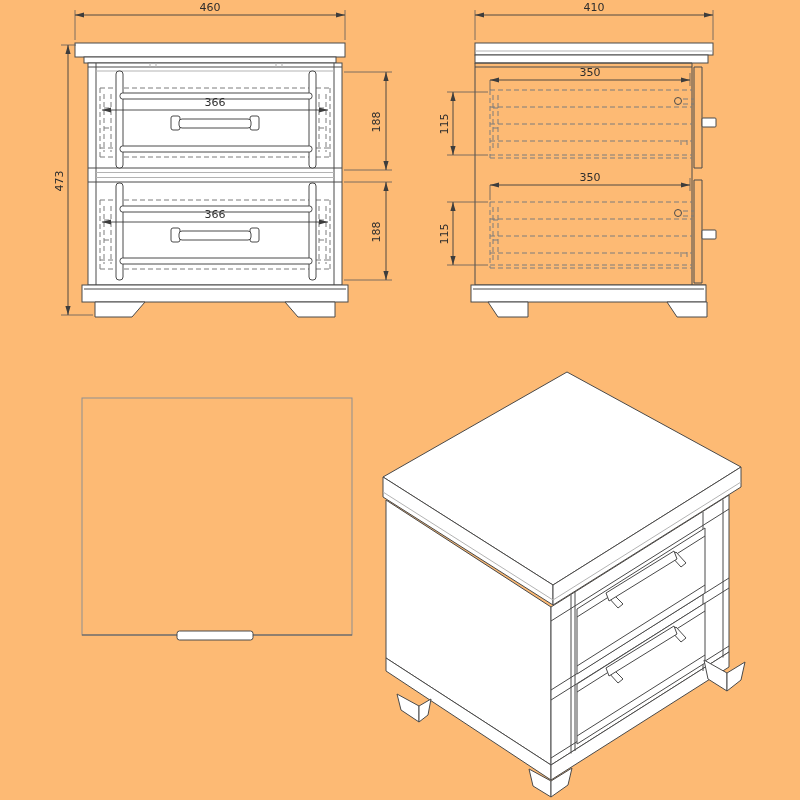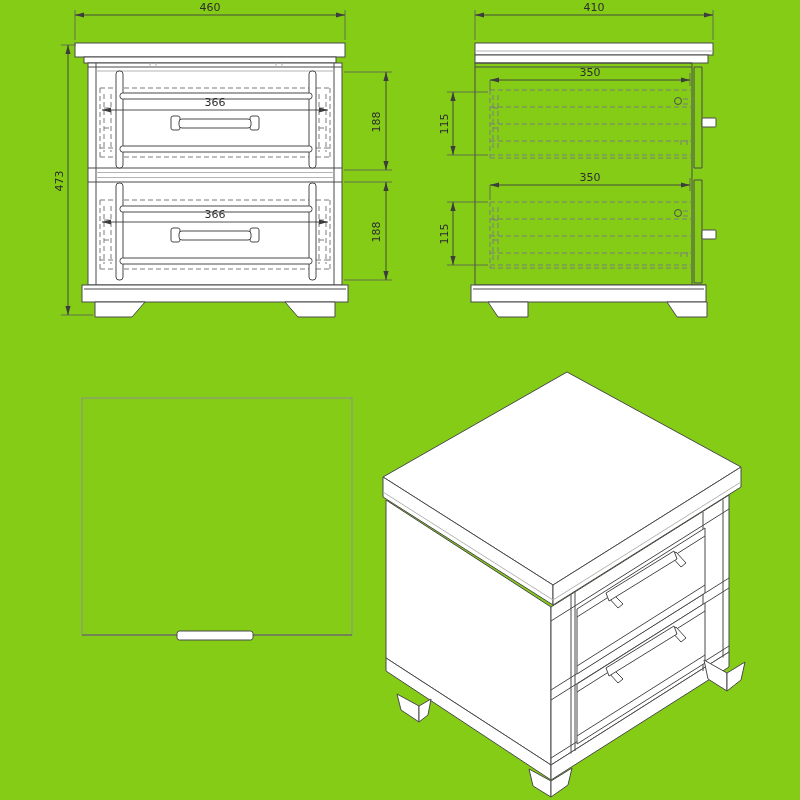--- a/index.html
+++ b/index.html
@@ -1,16 +1,16 @@
 <!DOCTYPE html>
 <html><head>
 <meta charset="utf-8">
 <style>
   html,body{margin:0;padding:0;background:#ffffff;}
-  .sheet{position:relative;width:800px;height:800px;background:#84cc16;overflow:hidden;
+  .sheet{position:relative;width:800px;height:800px;background:#fdba74;overflow:hidden;
          font-family:"DejaVu Sans", "Liberation Sans", sans-serif;}
   svg{display:block;}
   .ln   {fill:none;stroke:#4a4a4a;stroke-width:1;}
   .lnw  {fill:#ffffff;stroke:#4a4a4a;stroke-width:1;}
   .thin {fill:none;stroke:#b3b3b3;stroke-width:1;}
   .hid  {fill:none;stroke:#7d7d7d;stroke-width:1;stroke-dasharray:5 3;}
   .ext  {fill:none;stroke:#5a5a5a;stroke-width:0.8;}
   .dimln{fill:none;stroke:#3d3d3d;stroke-width:0.9;}
   .arr  {fill:#3d3d3d;stroke:none;}
   .dimtx{font-size:11px;fill:#2d2d2d;text-anchor:middle;}

